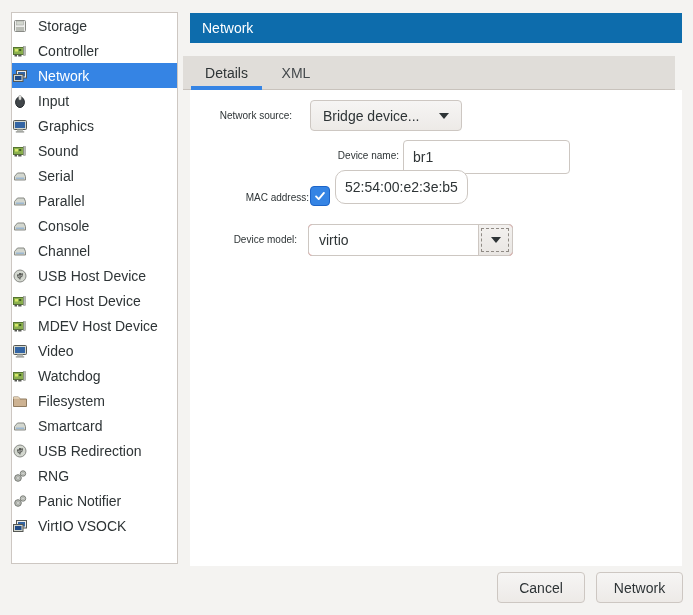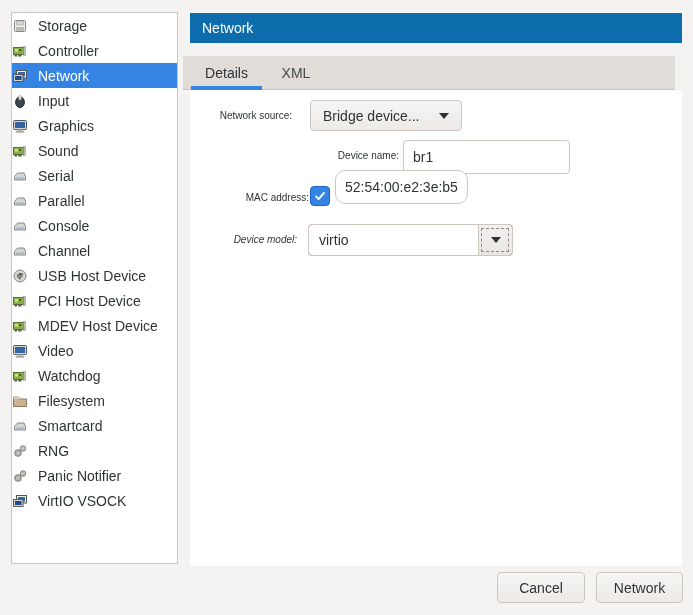--- a/index.html
+++ b/index.html
@@ -58,21 +58,21 @@
   }
   .content{
     position:absolute;left:190px;top:90px;width:492px;height:476px;
     background:var(--panel-bg);
   }
 
   .fieldlabel{position:absolute;text-align:right;line-height:31px;font-size:10px;color:var(--text);white-space:nowrap;}
   .lbl-network-source{left:0;top:10px;width:102px;}
   .lbl-device-name{left:0;top:50px;width:209px;}
   .lbl-mac-address{left:16px;top:92px;width:103px;}
-  .lbl-device-model{left:4px;top:134px;width:103px;font-style:italic;}
+  .lbl-device-model{left:4px;top:134px;width:103px;}
 
   .gtk-button{
     background:linear-gradient(to bottom,#f6f5f4,#edeae7);
     border:1px solid var(--border);border-radius:4px;
     color:var(--text);font-size:14px;font-family:inherit;
     display:flex;align-items:center;justify-content:center;
   }
   .dropdown-btn{
     position:absolute;left:120px;top:10px;width:152px;height:31px;
     justify-content:space-between;padding:0 12px;
@@ -296,20 +296,32 @@
       <span class="side-label">Filesystem</span>
     </div>
     <div class="side-item">
       <span class="icon">
         <svg width="16" height="16" viewBox="0 0 16 16">
           <path d="M2.5 8.5 L5.5 5 h6.5 l1.5 3.5 v3.5 h-11 z" fill="#d3d7cf" stroke="#888a85"></path>
           <rect x="4" y="9.5" width="8" height="1.5" fill="#9db8d2"></rect>
         </svg>
       </span>
       <span class="side-label">Smartcard</span>
+    </div>
+    <div class="side-item">
+      <span class="icon">
+        <svg width="16" height="16" viewBox="0 0 16 16">
+          <circle cx="8" cy="8" r="6" fill="#d3d7cf" stroke="#888a85"></circle>
+          <path d="M8 11.5 V5 M8 5 l-1.1 1.7 h2.2 z" stroke="#555753" stroke-width="1" fill="#555753"></path>
+          <path d="M5.9 7.6 v1.8 l2.1 1 M10.1 6.6 v1.8 l-2.1 1" stroke="#555753" stroke-width="1" fill="none"></path>
+          <circle cx="5.9" cy="7.2" r="0.9" fill="#555753"></circle>
+          <rect x="9.3" y="5.3" width="1.6" height="1.6" fill="#555753"></rect>
+        </svg>
+      </span>
+      <span class="side-label">USB Redirection</span>
     </div>
     <div class="side-item">
       <span class="icon">
         <svg width="16" height="16" viewBox="0 0 16 16">
           <circle cx="6" cy="10" r="3.3" fill="#babdb6" stroke="#777a75"></circle>
           <circle cx="6" cy="10" r="1.2" fill="#ffffff" stroke="#777a75" stroke-width="0.5"></circle>
           <circle cx="11" cy="5.5" r="2.7" fill="#cfd2cb" stroke="#777a75"></circle>
           <circle cx="11" cy="5.5" r="1" fill="#ffffff" stroke="#777a75" stroke-width="0.5"></circle>
         </svg>
       </span>

